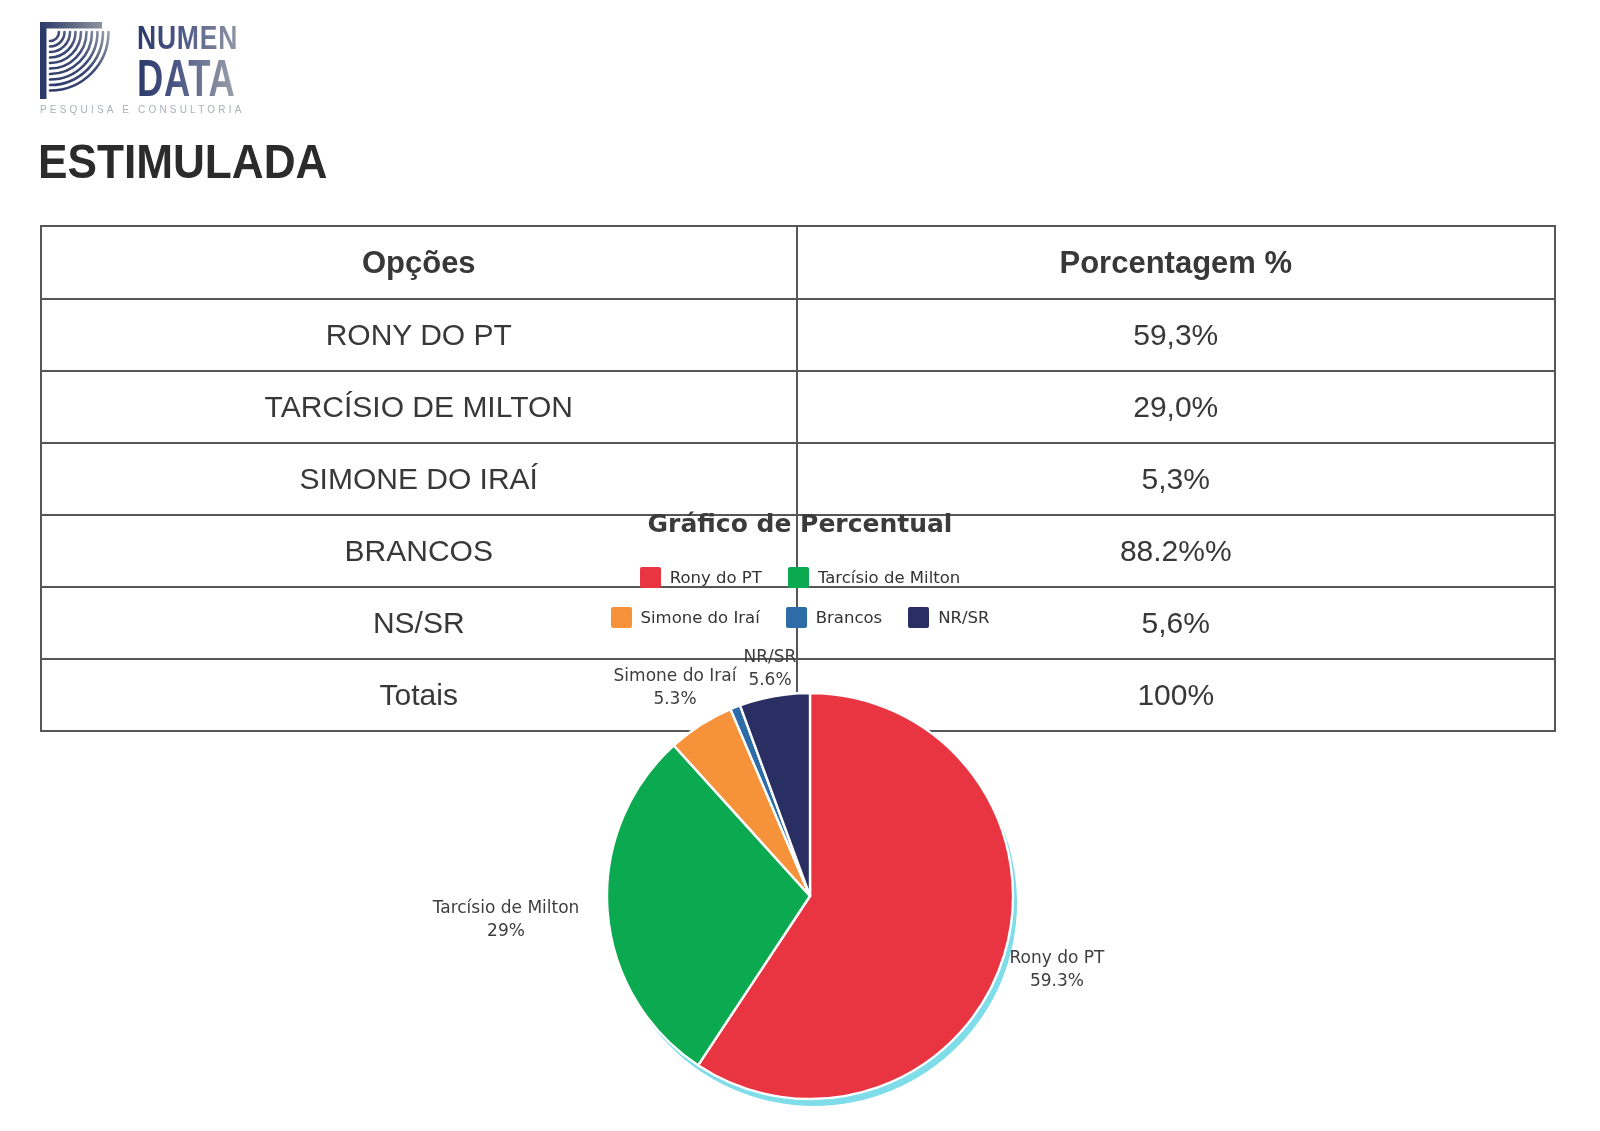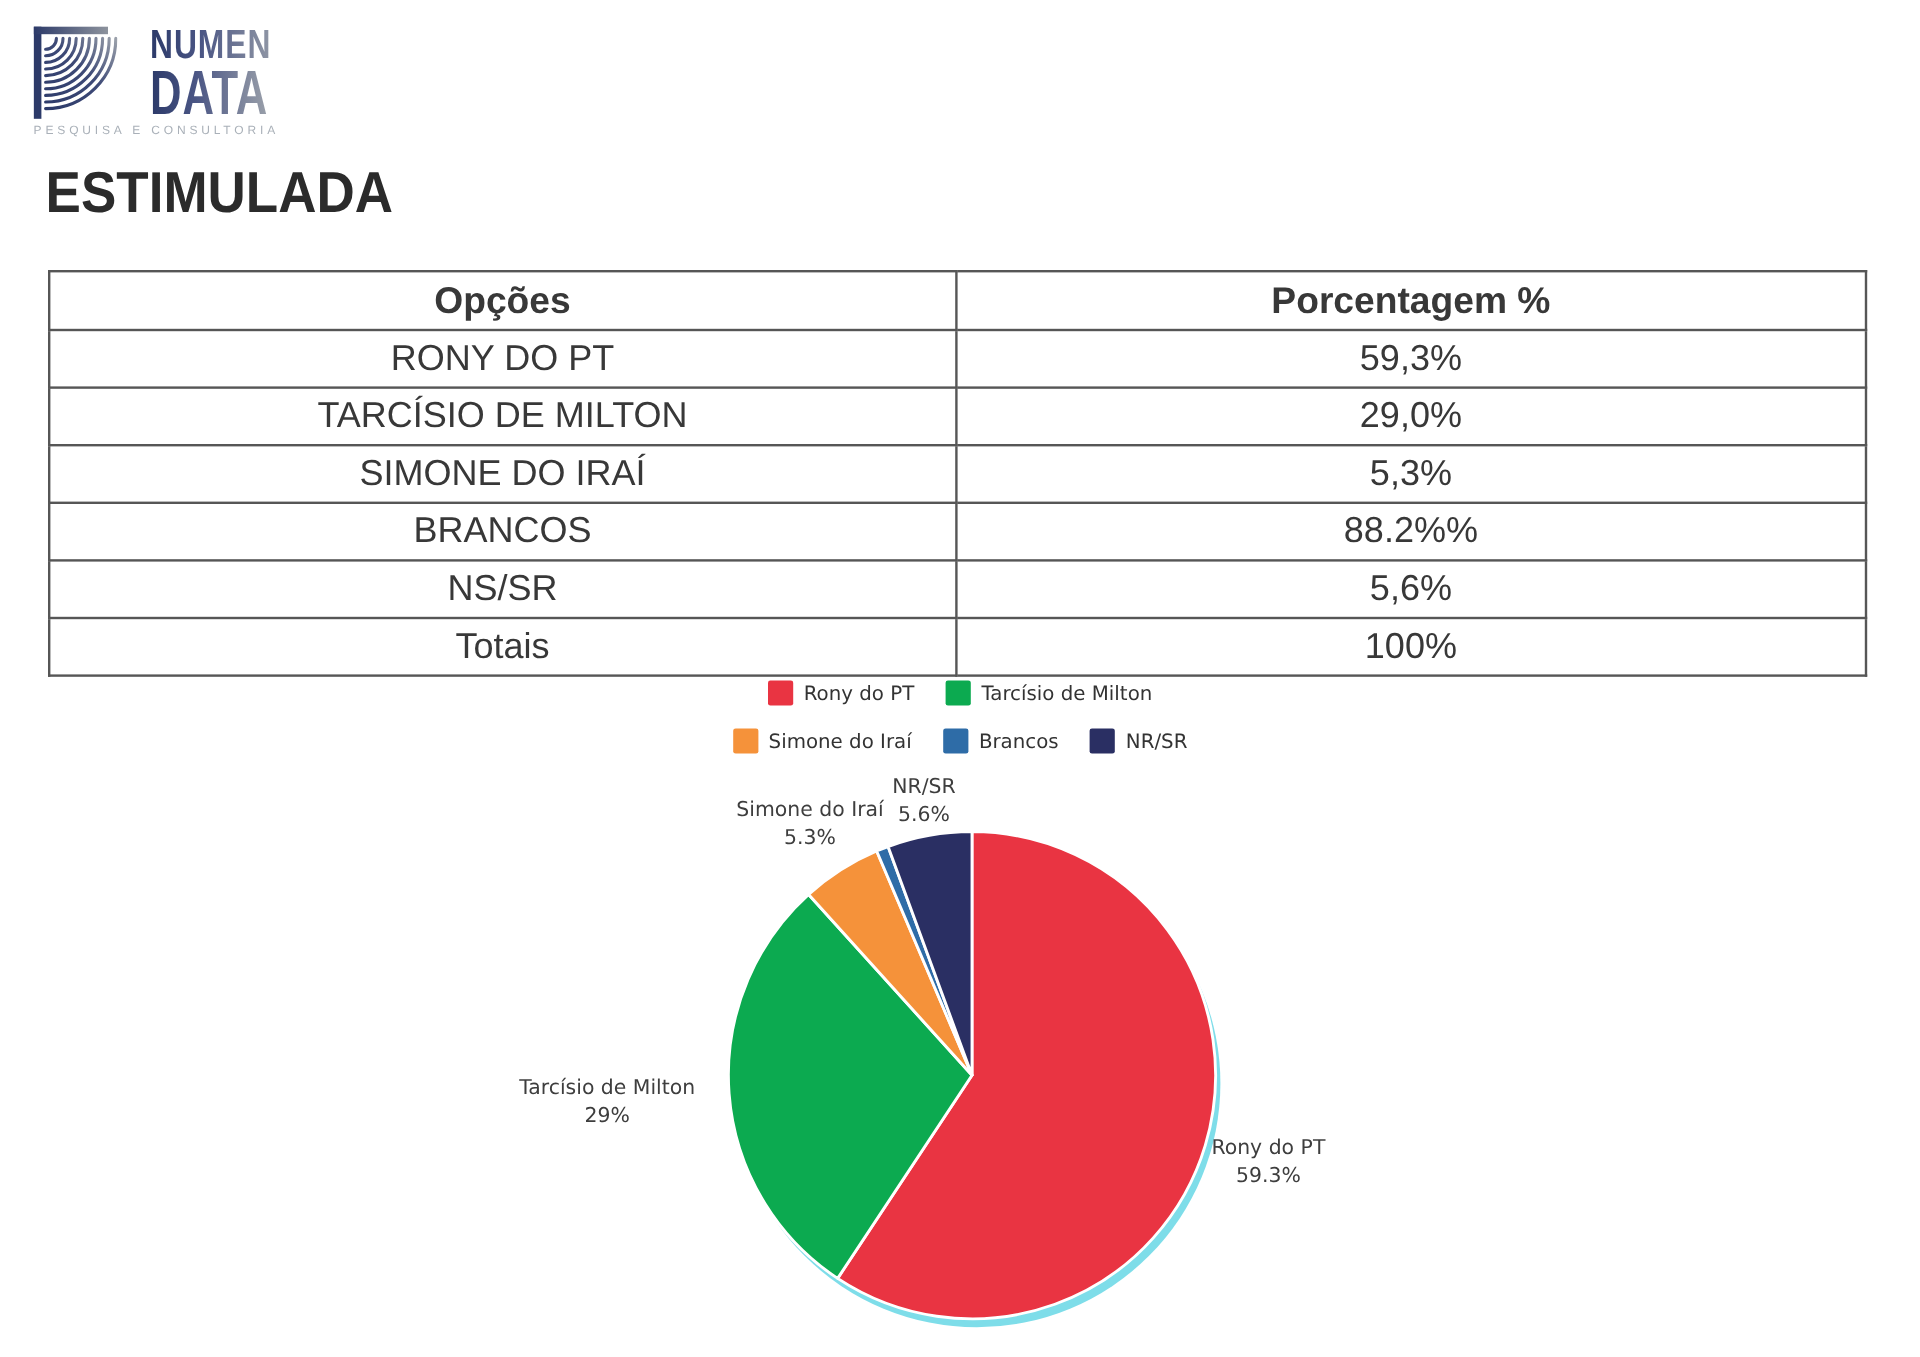--- a/index.html
+++ b/index.html
@@ -1,20 +1,20 @@
 <!DOCTYPE html>
 <html><head>
 <meta charset="utf-8">
 <style>
   html,body{margin:0;padding:0;background:#ffffff;}
   .page{position:relative;width:1600px;height:1131px;background:#fff;overflow:hidden;
         font-family:"Liberation Sans",sans-serif;color:#333;}
 
   
-  .logo{position:absolute;left:28px;top:18px;width:320px;height:100px;padding-left:28px;}
+  .logo{position:absolute;left:40px;top:18px;width:320px;height:100px;padding-left:28px;}
   .logo-icon{position:absolute;left:0;top:4px;width:70px;height:78px;}
   .logo-text{position:absolute;left:97px;top:0;}
   .brand-word{display:block;font-weight:700;transform-origin:left center;
               background:linear-gradient(90deg,#2c3a69 0%,#4a5584 38%,#9aa0aa 100%);
               color:#44507c;}
   @supports ((-webkit-background-clip:text) or (background-clip:text)){
     .brand-word{-webkit-background-clip:text;background-clip:text;color:transparent;-webkit-text-fill-color:transparent;}
   }
   .brand-line1{font-size:34px;letter-spacing:1px;transform:scaleX(.78);line-height:34px;margin-top:2px;}
   .brand-line2{font-size:52px;letter-spacing:1px;transform:scaleX(.70);line-height:46px;margin-top:1px;}
@@ -26,21 +26,21 @@
             font-size:32px;font-weight:700;line-height:35px;color:#2e2e2e;}
 
   
   .page-title{position:absolute;left:38px;top:134px;font-size:48px;font-weight:800;
               color:#2b2b2b;transform:scaleX(.92);transform-origin:left center;white-space:nowrap;}
 
   
   .results-table{position:absolute;left:40px;top:225px;width:1516px;border-collapse:collapse;
                  table-layout:fixed;}
   .results-table th,.results-table td{border:2px solid #565656;text-align:center;
-                 padding:4px;color:#383838;overflow:hidden;white-space:nowrap;}
+                 padding:16px;color:#383838;overflow:hidden;white-space:nowrap;}
   .results-table th{height:39px;font-size:31px;font-weight:700;}
   .results-table td{height:38px;font-size:30px;font-weight:400;}
   .results-table tr.totals td{font-weight:400;}
   .col-opt{width:49.9%;}
   .col-pct{width:50.1%;}
 
   
   .chart-title{position:absolute;left:0;top:509px;width:1600px;text-align:center;
                font-family:"DejaVu Sans",sans-serif;font-size:25px;font-weight:700;color:#3b3b3b;}
   .legend{position:absolute;left:0;width:1600px;display:flex;justify-content:center;
@@ -133,20 +133,21 @@
           <td>NS/SR</td>
           <td>5,6%</td>
         </tr>
         <tr class="totals">
           <td>Totais</td>
           <td>100%</td>
         </tr>
       </tbody>
   </table>
 
+  <div class="chart-title">Gráfico de Percentual</div>
   <div class="legend legend-row1" id="legend-row1">
       <div class="legend-item">
         <span class="legend-swatch" style="background: rgb(233, 52, 66);"></span>
         <span class="legend-label">Rony do PT</span>
       </div>
       <div class="legend-item">
         <span class="legend-swatch" style="background: rgb(12, 170, 80);"></span>
         <span class="legend-label">Tarcísio de Milton</span>
       </div>
     </div>

